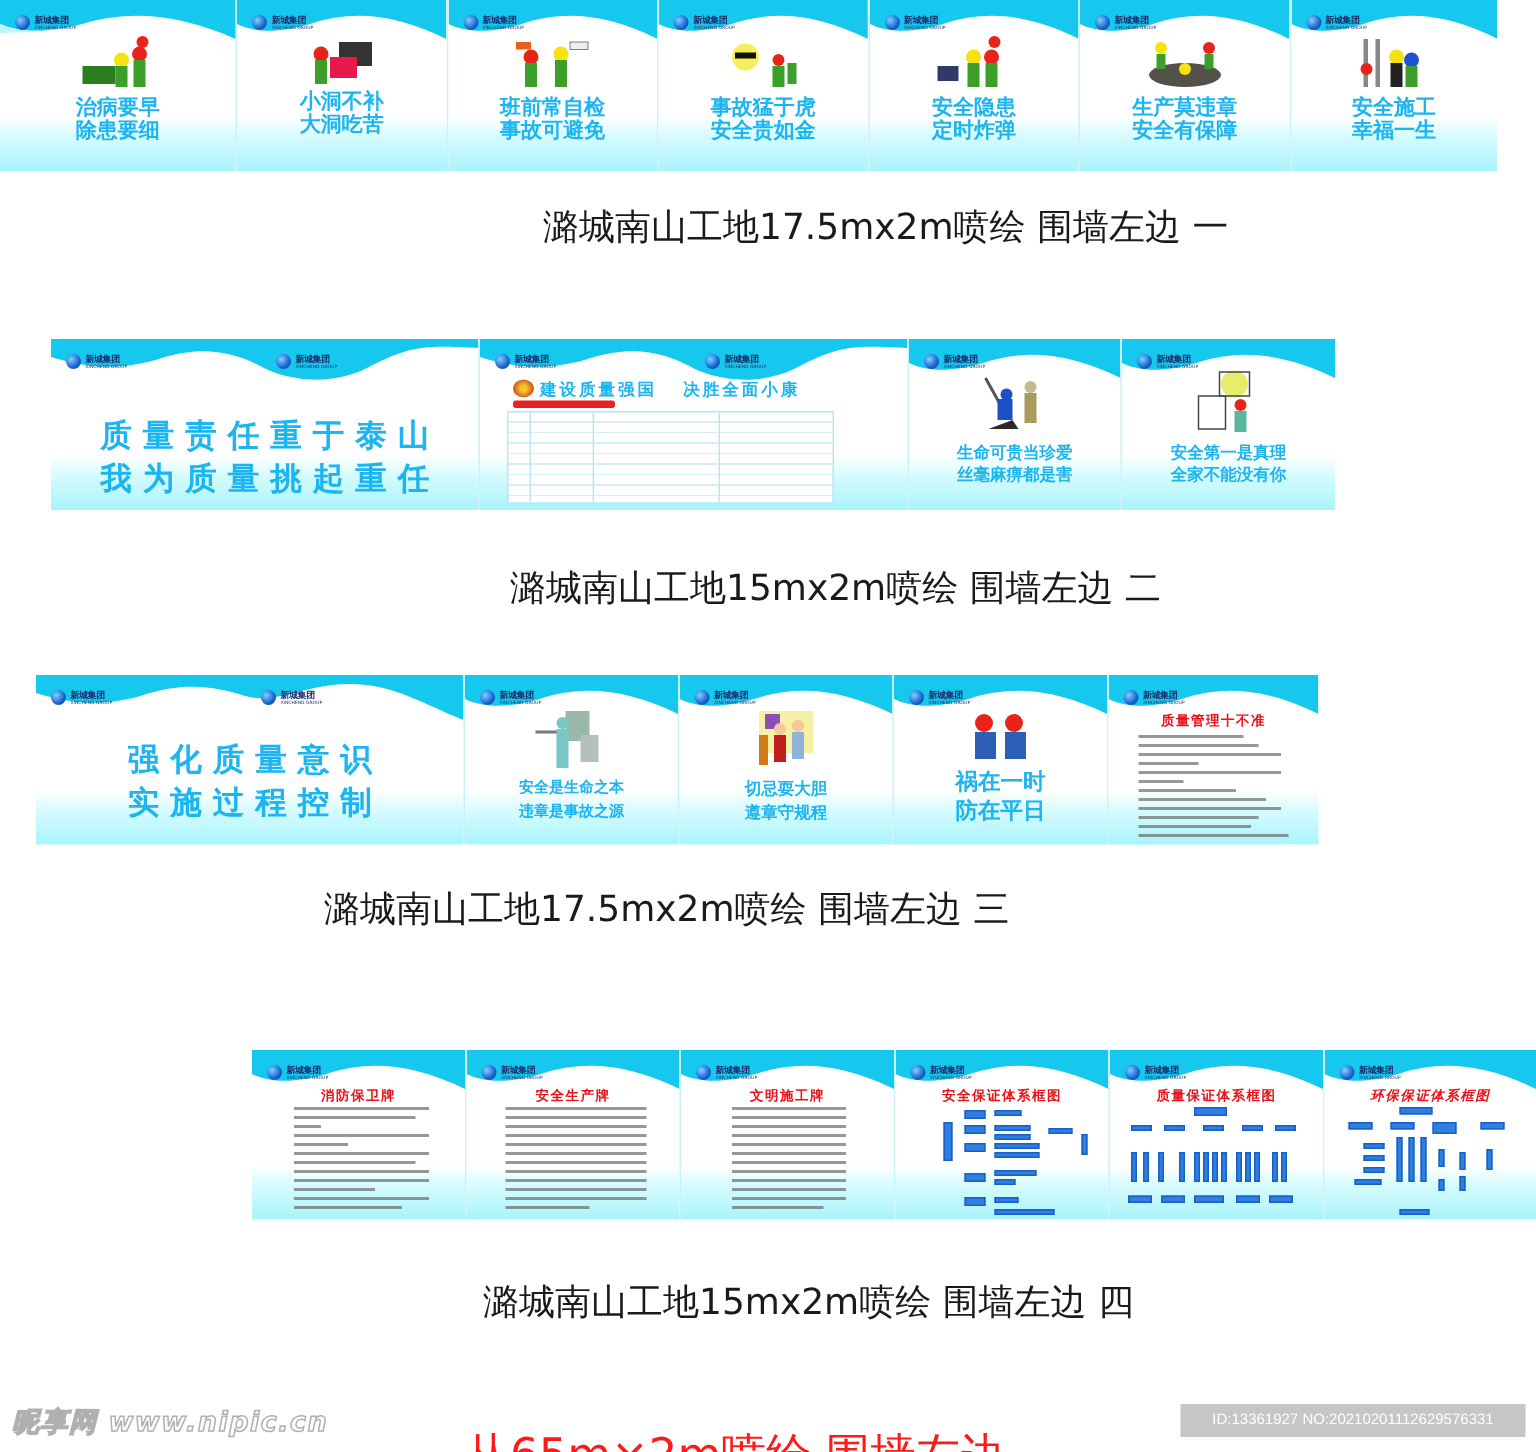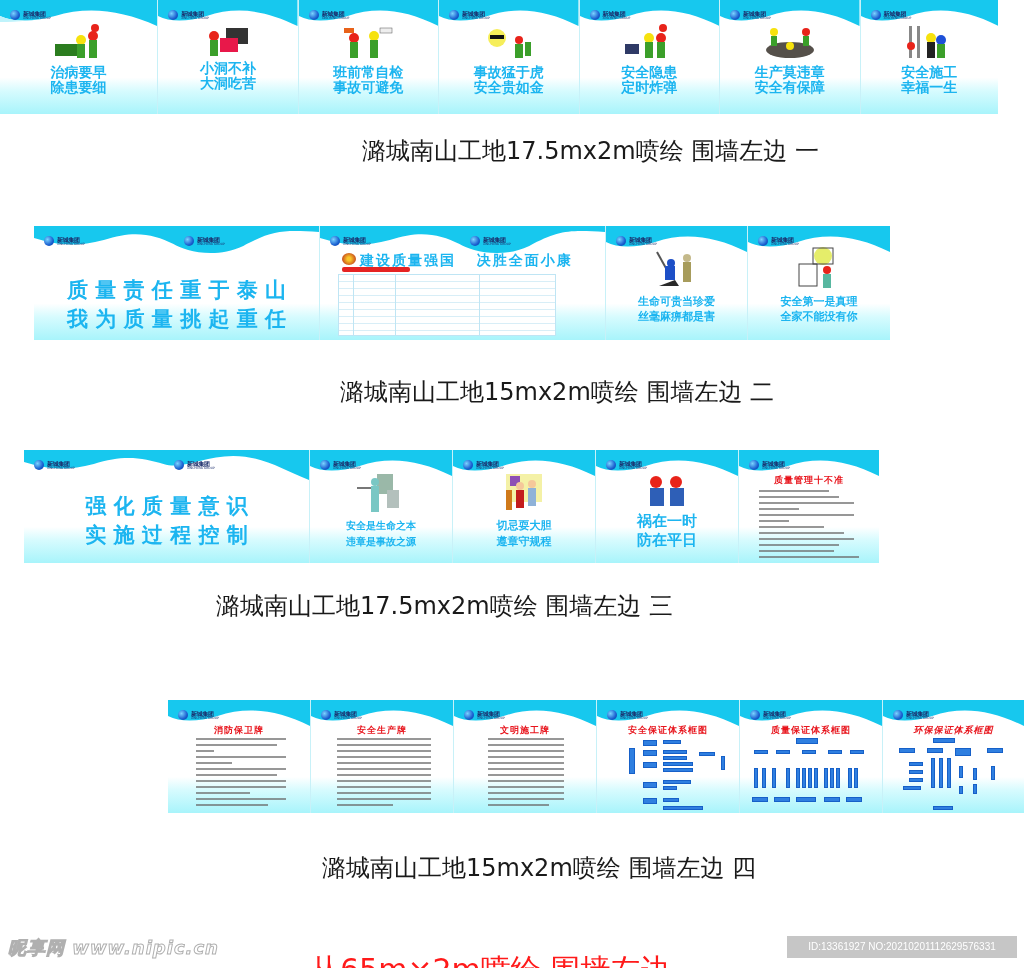--- a/index.html
+++ b/index.html
@@ -262,21 +262,21 @@
         </div>
       </div>
     <div class="logo" style="left:150px;">
         <div class="globe"></div>
         <div class="lt">
           <span class="cn">新城集团</span>
           <span class="en">XINCHENG GROUP</span>
         </div>
       </div>
     <div style="position:absolute;left:22px;top:27px;width:14px;height:12px;border-radius:50%;background:radial-gradient(circle,#f9c62a 20%,#c3421a 80%);"></div>
-    <div style="position:absolute;left:40px;top:26px;font-size:14px;font-weight:bold;color:#1cb5f0;letter-spacing:2px;white-space:nowrap;"><span>建设质量强国</span>&nbsp;&nbsp;&nbsp;<span>决胜全面小康</span></div>
+    <div style="position:absolute;left:40px;top:26px;font-size:11px;font-weight:bold;color:#1cb5f0;letter-spacing:2px;white-space:nowrap;"><span>建设质量强国</span>&nbsp;&nbsp;&nbsp;<span>决胜全面小康</span></div>
     <div style="position:absolute;left:22px;top:41px;width:68px;height:5px;background:#e52323;border-radius:2px;"></div>
     <div style="position:absolute;left:18px;top:48px;width:218px;height:62px;border:1px solid #bfe5f4;background:repeating-linear-gradient(to bottom,#fff 0,#fff 6px,#d8eef7 6px,#d8eef7 7px);">
       <div style="position:absolute;left:14px;top:0;bottom:0;width:1px;background:#bfe5f4;"></div>
       <div style="position:absolute;left:56px;top:0;bottom:0;width:1px;background:#bfe5f4;"></div>
       <div style="position:absolute;left:140px;top:0;bottom:0;width:1px;background:#bfe5f4;"></div>
     </div>
   </div>
   <div class="panel" style="width:142px;">
     <svg class="wave" viewBox="0 0 143 34" preserveAspectRatio="none">
         <path d="M0 0 H143 V26 C110 10 80 6 50 16 C30 22 12 22 0 16 Z" fill="#17c8ee"></path>

